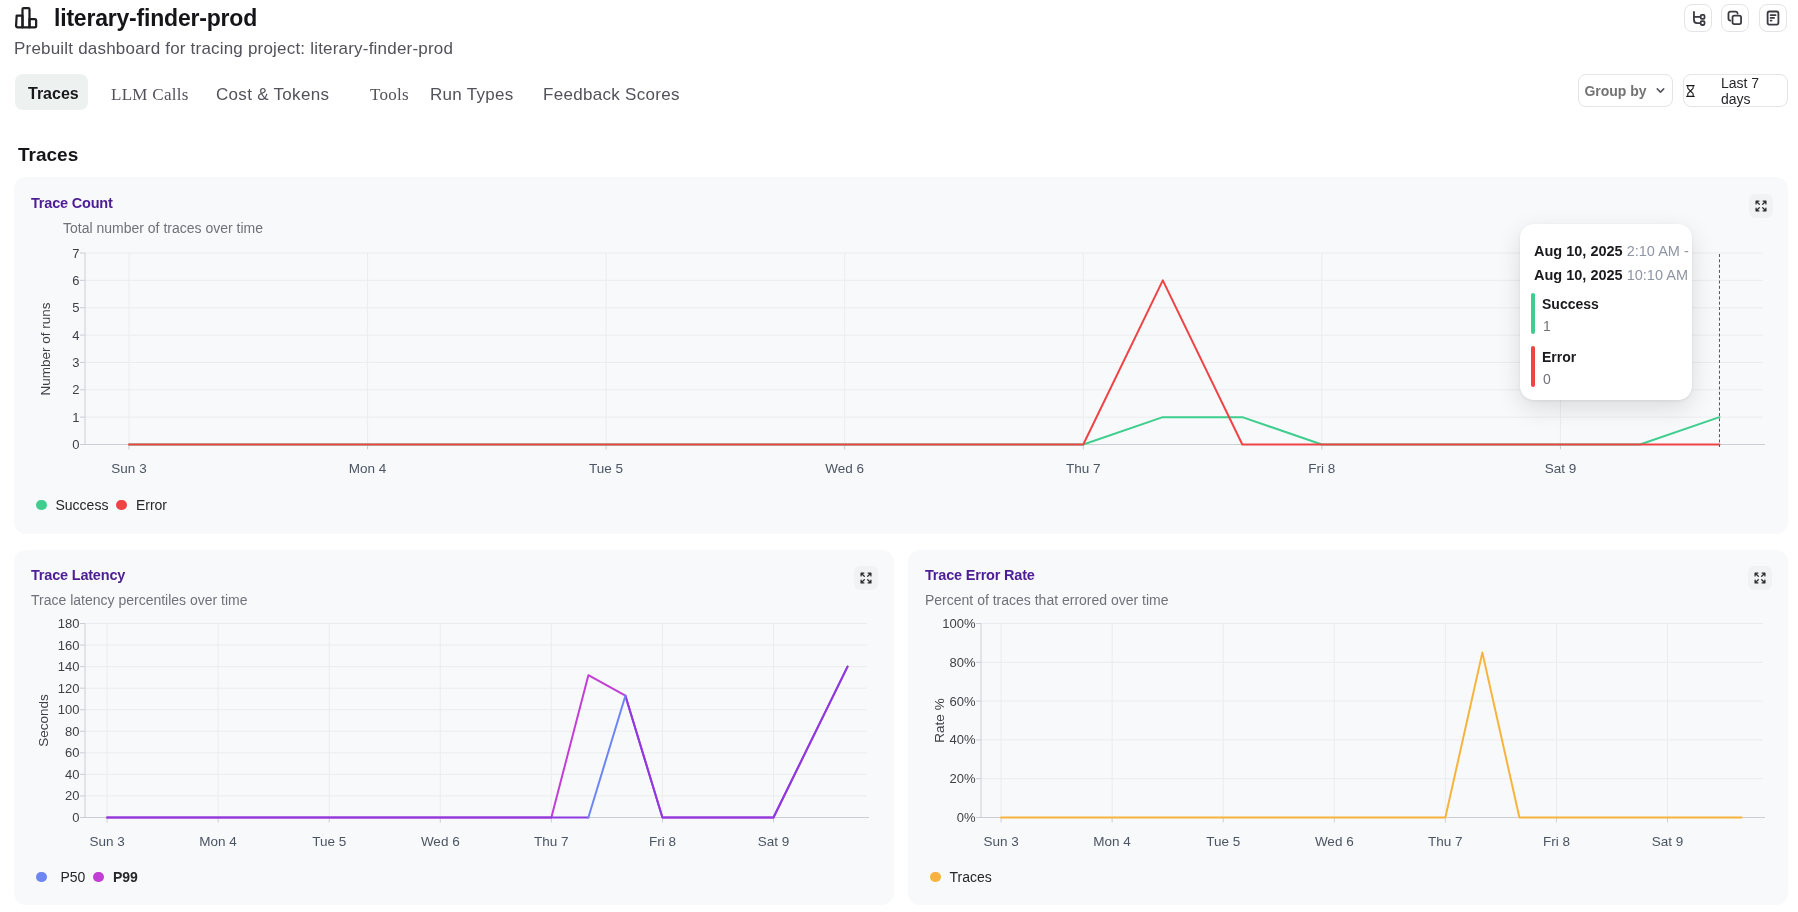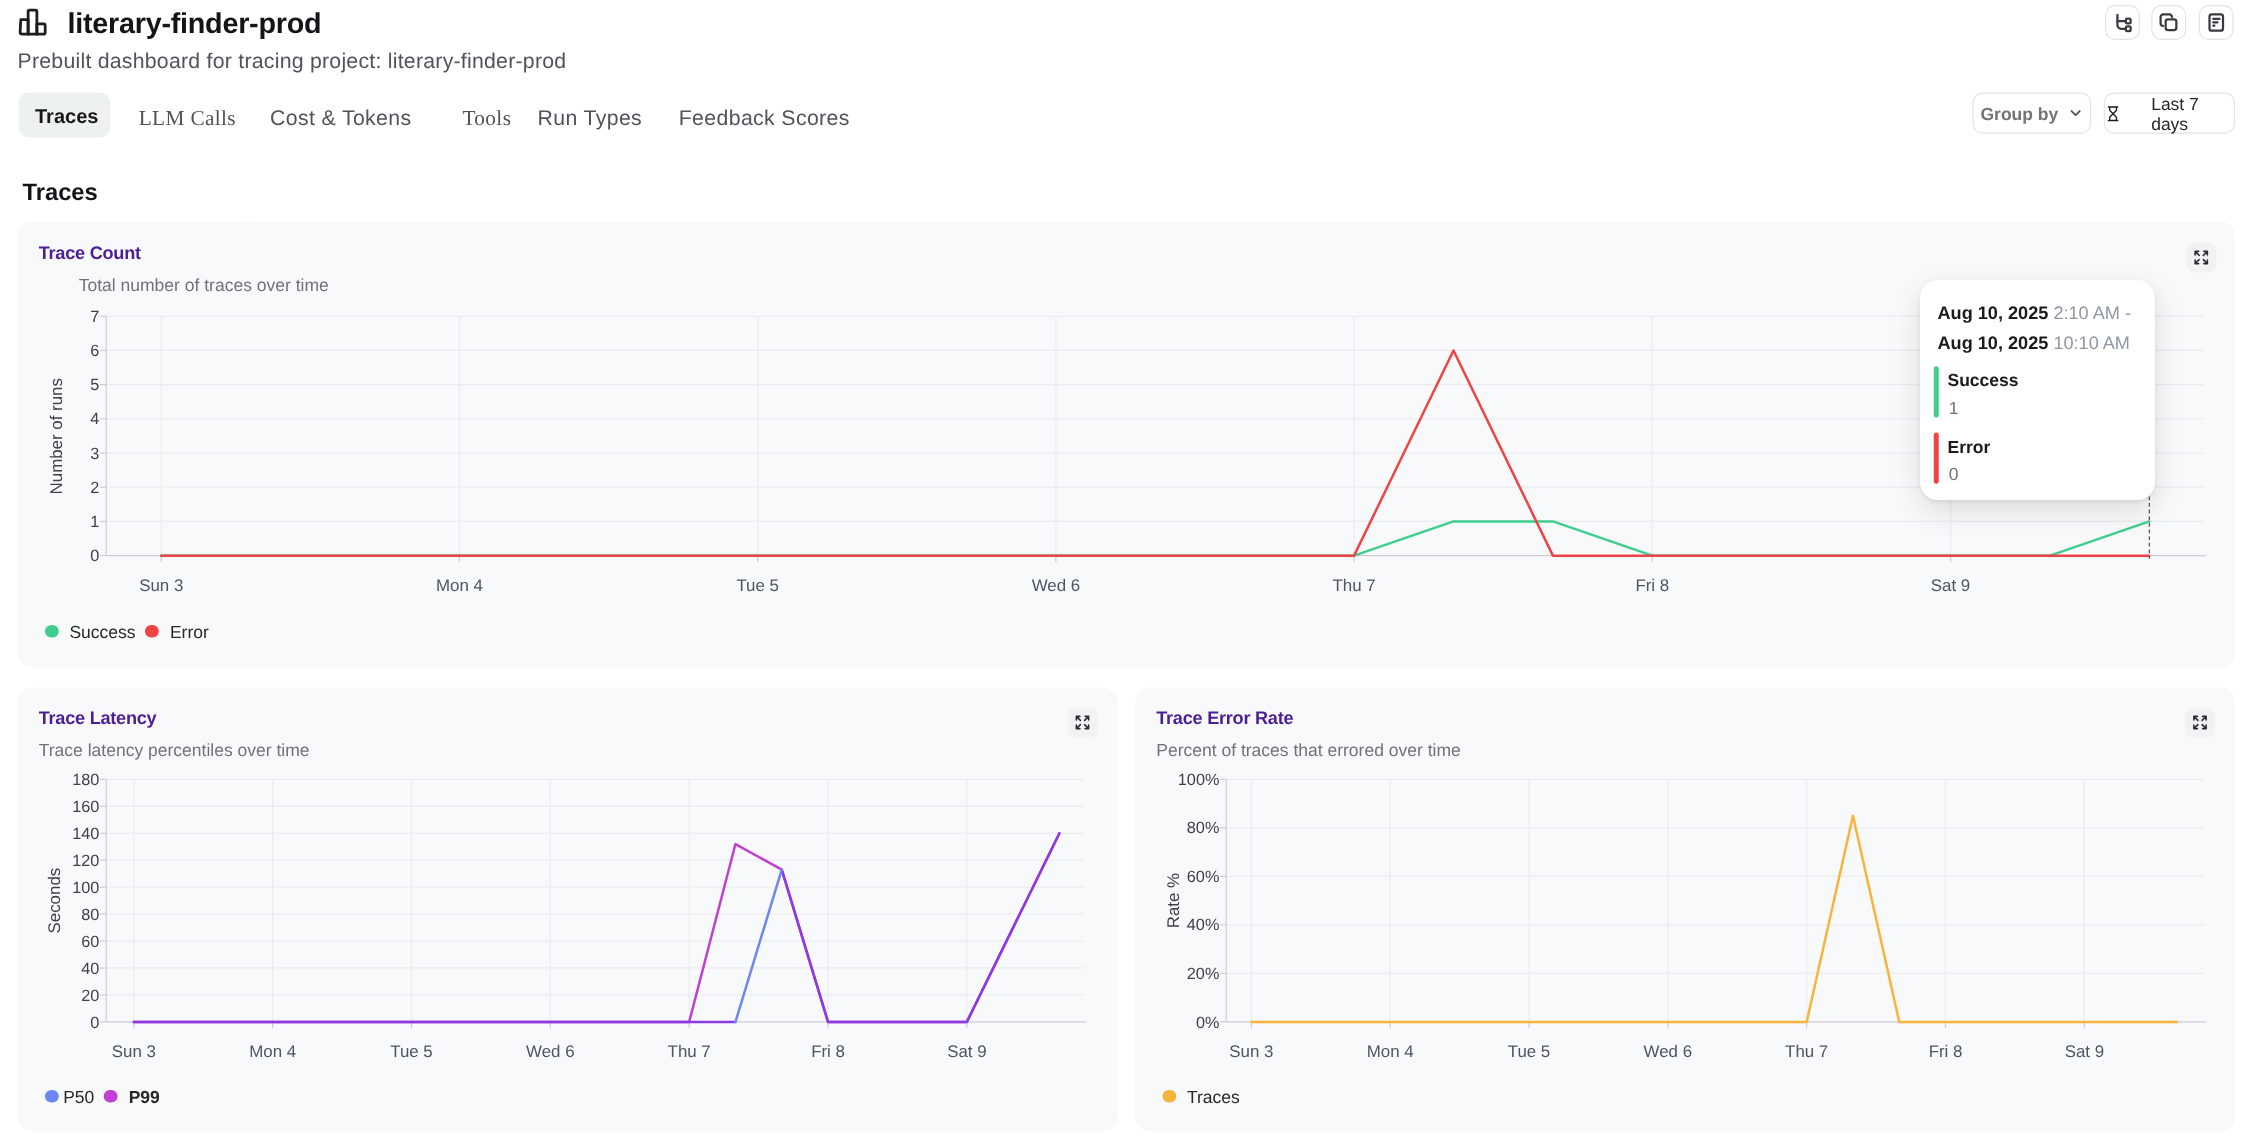--- a/index.html
+++ b/index.html
@@ -110,21 +110,21 @@
     </div>
 
   <div class="legend" style="left:36px;top:497px;">
     <span class="dot" style="background:#3fce8e;"></span>
       <span style="margin-left:9px;">Success</span>
     <span class="dot" style="background:#ee4446;margin-left:8px;"></span>
       <span style="margin-left:9px;">Error</span>
   </div>
   <div class="legend" style="left:36px;top:869px;">
     <span class="dot" style="background:#6d86f3;"></span>
-      <span style="margin-left:4px;">P50</span>
+      <span style="margin-left:14px;">P50</span>
     <span class="dot" style="background:#c23fd6;margin-left:8px;"></span>
       <span style="margin-left:9px;font-weight:bold;">P99</span>
   </div>
   <div class="legend" style="left:930px;top:869px;">
     <span class="dot" style="background:#f7b43c;"></span>
       <span style="margin-left:9px;">Traces</span>
   </div>
 
   <svg width="1798" height="912" viewBox="0 0 1798 912" style="position:absolute;left:0;top:0;">
       <g>
@@ -277,21 +277,21 @@
         <text x="1445.35" y="845.5" text-anchor="middle" font-size="13.5" fill="#4b5563">Thu 7</text>
         <line x1="1556.42" y1="817.5" x2="1556.42" y2="822.5" stroke="#ccced6" stroke-width="1"></line>
         <text x="1556.42" y="845.5" text-anchor="middle" font-size="13.5" fill="#4b5563">Fri 8</text>
         <line x1="1667.49" y1="817.5" x2="1667.49" y2="822.5" stroke="#ccced6" stroke-width="1"></line>
         <text x="1667.49" y="845.5" text-anchor="middle" font-size="13.5" fill="#4b5563">Sat 9</text>
         <text transform="translate(943.5,720.5) rotate(-90)" text-anchor="middle" font-size="13.5" fill="#3f3f46">Rate %</text>
         <polyline points="1001.07,817.5 1445.35,817.5 1482.37,652.6 1519.4,817.5 1741.54,817.5" fill="none" stroke="#f7b43c" stroke-width="2" stroke-linejoin="round" stroke-linecap="round"></polyline>
       </g>
     </svg>
 
-  <div class="abs" style="left:1520px;top:224px;width:188px;height:176px;background:#fff;border-radius:14px;box-shadow:0 1px 3px rgba(0,0,0,.07),0 8px 24px rgba(0,0,0,.12);margin-left:16px;">
+  <div class="abs" style="left:1520px;top:224px;width:172px;height:176px;background:#fff;border-radius:14px;box-shadow:0 1px 3px rgba(0,0,0,.07),0 8px 24px rgba(0,0,0,.12);">
     <div style="position:absolute;left:14px;top:16px;font-size:14.5px;line-height:23.5px;white-space:nowrap;">
       <div><span style="font-weight:700;color:#1b1b1f;">Aug 10, 2025</span> <span style="color:#8e95a3;">2:10 AM</span> <span style="color:#8e95a3;">-</span></div>
       <div><span style="font-weight:700;color:#1b1b1f;">Aug 10, 2025</span> <span style="color:#8e95a3;">10:10 AM</span></div>
     </div>
     <div style="position:absolute;left:11px;top:69px;width:4px;height:41px;border-radius:2px;background:#3fce8e;"></div>
     <div style="position:absolute;left:22px;top:72px;font-size:14px;font-weight:700;color:#1b1b1f;">Success</div>
     <div style="position:absolute;left:23px;top:94px;font-size:14px;color:#71717a;">1</div>
     <div style="position:absolute;left:11px;top:122px;width:4px;height:41px;border-radius:2px;background:#ee4446;"></div>
     <div style="position:absolute;left:22px;top:125px;font-size:14px;font-weight:700;color:#1b1b1f;">Error</div>
     <div style="position:absolute;left:23px;top:147px;font-size:14px;color:#71717a;">0</div>

